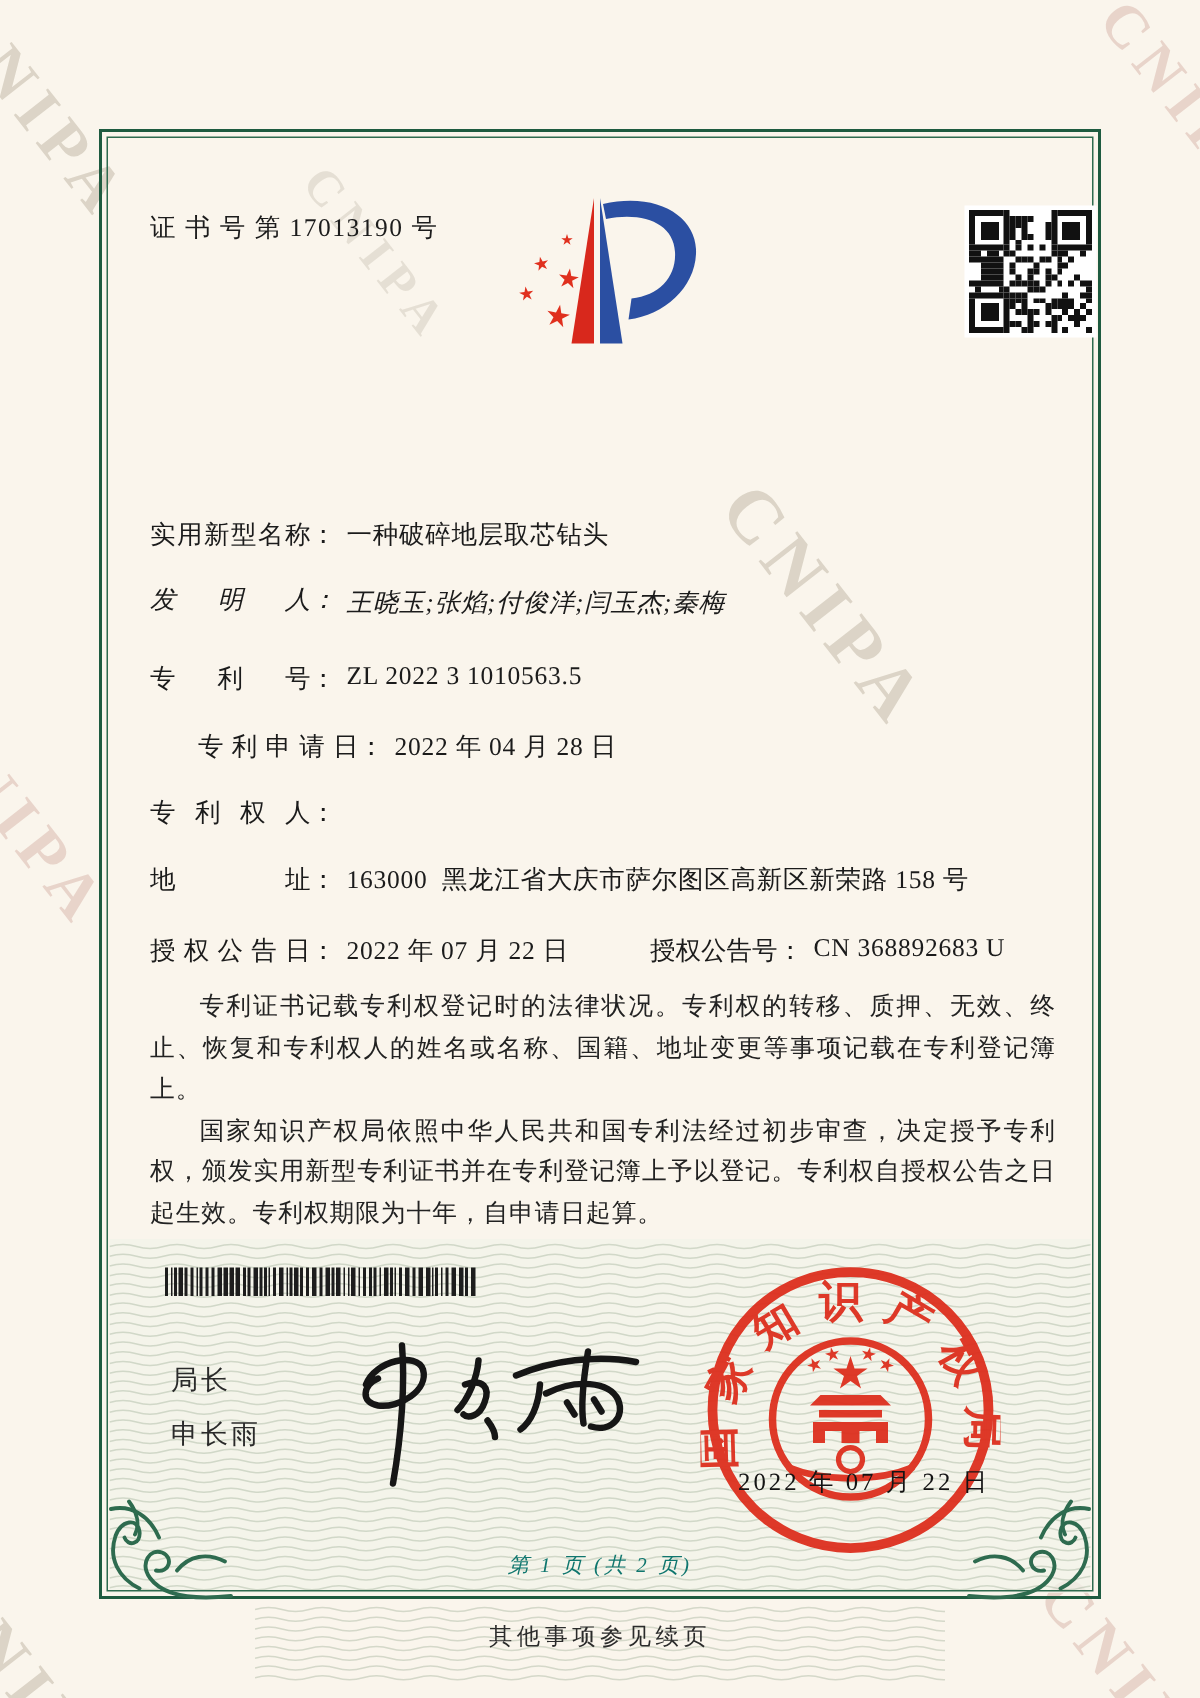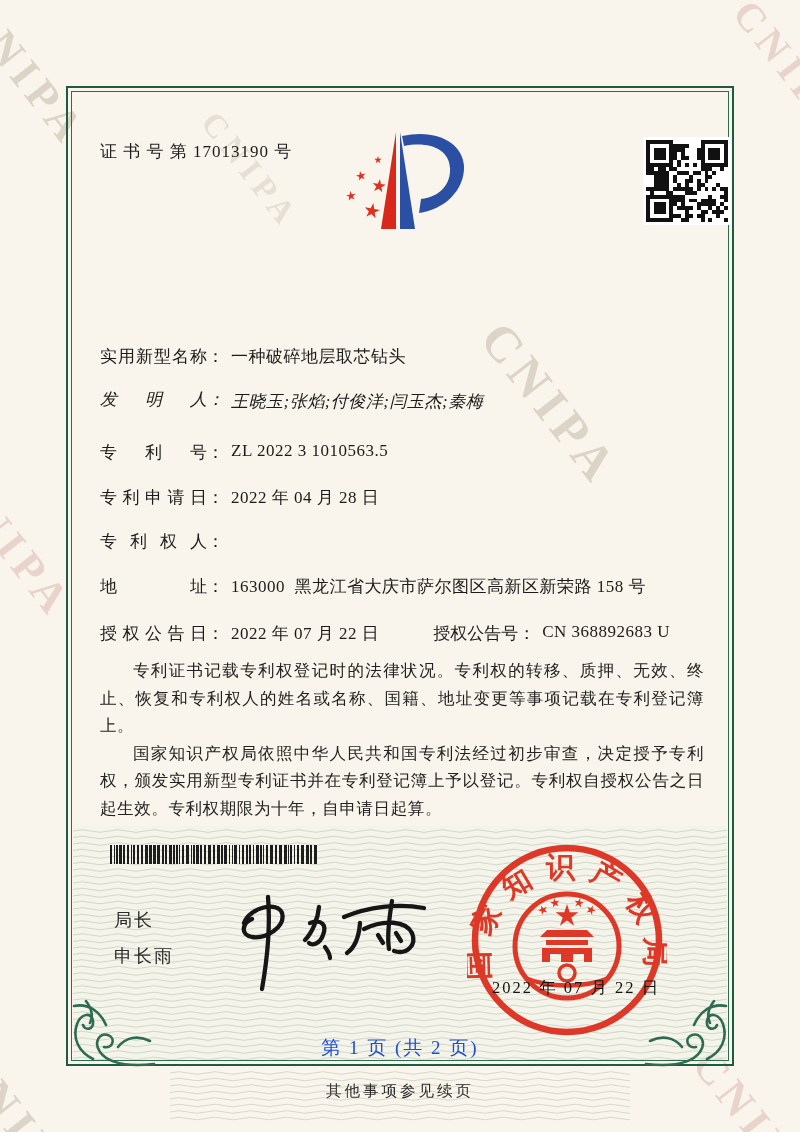--- a/index.html
+++ b/index.html
@@ -71,21 +71,21 @@
   .director-title{position:absolute;left:114px;top:908px;font-size:18px;color:#2a2a2a;letter-spacing:2px;font-family:"Liberation Sans","DejaVu Sans",sans-serif;}
   .director-name{position:absolute;left:114px;top:944px;font-size:18px;color:#2a2a2a;letter-spacing:2px;font-family:"Liberation Sans","DejaVu Sans",sans-serif;}
   .signature{position:absolute;left:226px;top:893px;}
   .seal{position:absolute;left:467px;top:840px;opacity:0.93;}
   .seal-date{
     position:absolute;left:492px;top:977px;font-size:16.5px;color:#141414;
     letter-spacing:2px;white-space:pre;z-index:4;
   }
   .pageinfo{
     position:absolute;left:0;top:1035px;width:800px;text-align:center;
-    font-size:19px;color:#1d4ed8;letter-spacing:2px;
+    font-size:14px;color:#0f766e;letter-spacing:2px;font-style:italic;
   }
   .footer-note{
     position:absolute;left:0;top:1081px;width:800px;text-align:center;
     font-size:15.5px;color:#2b2b2b;letter-spacing:3px;z-index:3;
   }
   .ornament{position:absolute;z-index:4;}
 </style>
 </head>
 <body>
 
@@ -632,21 +632,21 @@
         <span class="fvalue">王晓玉;张焰;付俊洋;闫玉杰;秦梅</span>
       </span>
     </div>
 
     <div class="frow" style="top:441px;">
       <span class="flabel">专利号</span>
         <span class="colon">：</span>
       <span class="fvalue">ZL 2022 3 1010563.5</span>
     </div>
 
-    <div class="frow" style="top:486px;">
+    <div class="frow" style="top:486px;margin-left:32px;">
       <span class="flabel">专利申请日</span>
         <span class="colon">：</span>
       <span class="fvalue">2022 年 04 月 28 日</span>
     </div>
 
     <div class="frow" style="top:530px;">
       <span class="flabel">专利权人</span>
         <span class="colon">：</span>
     </div>
 

